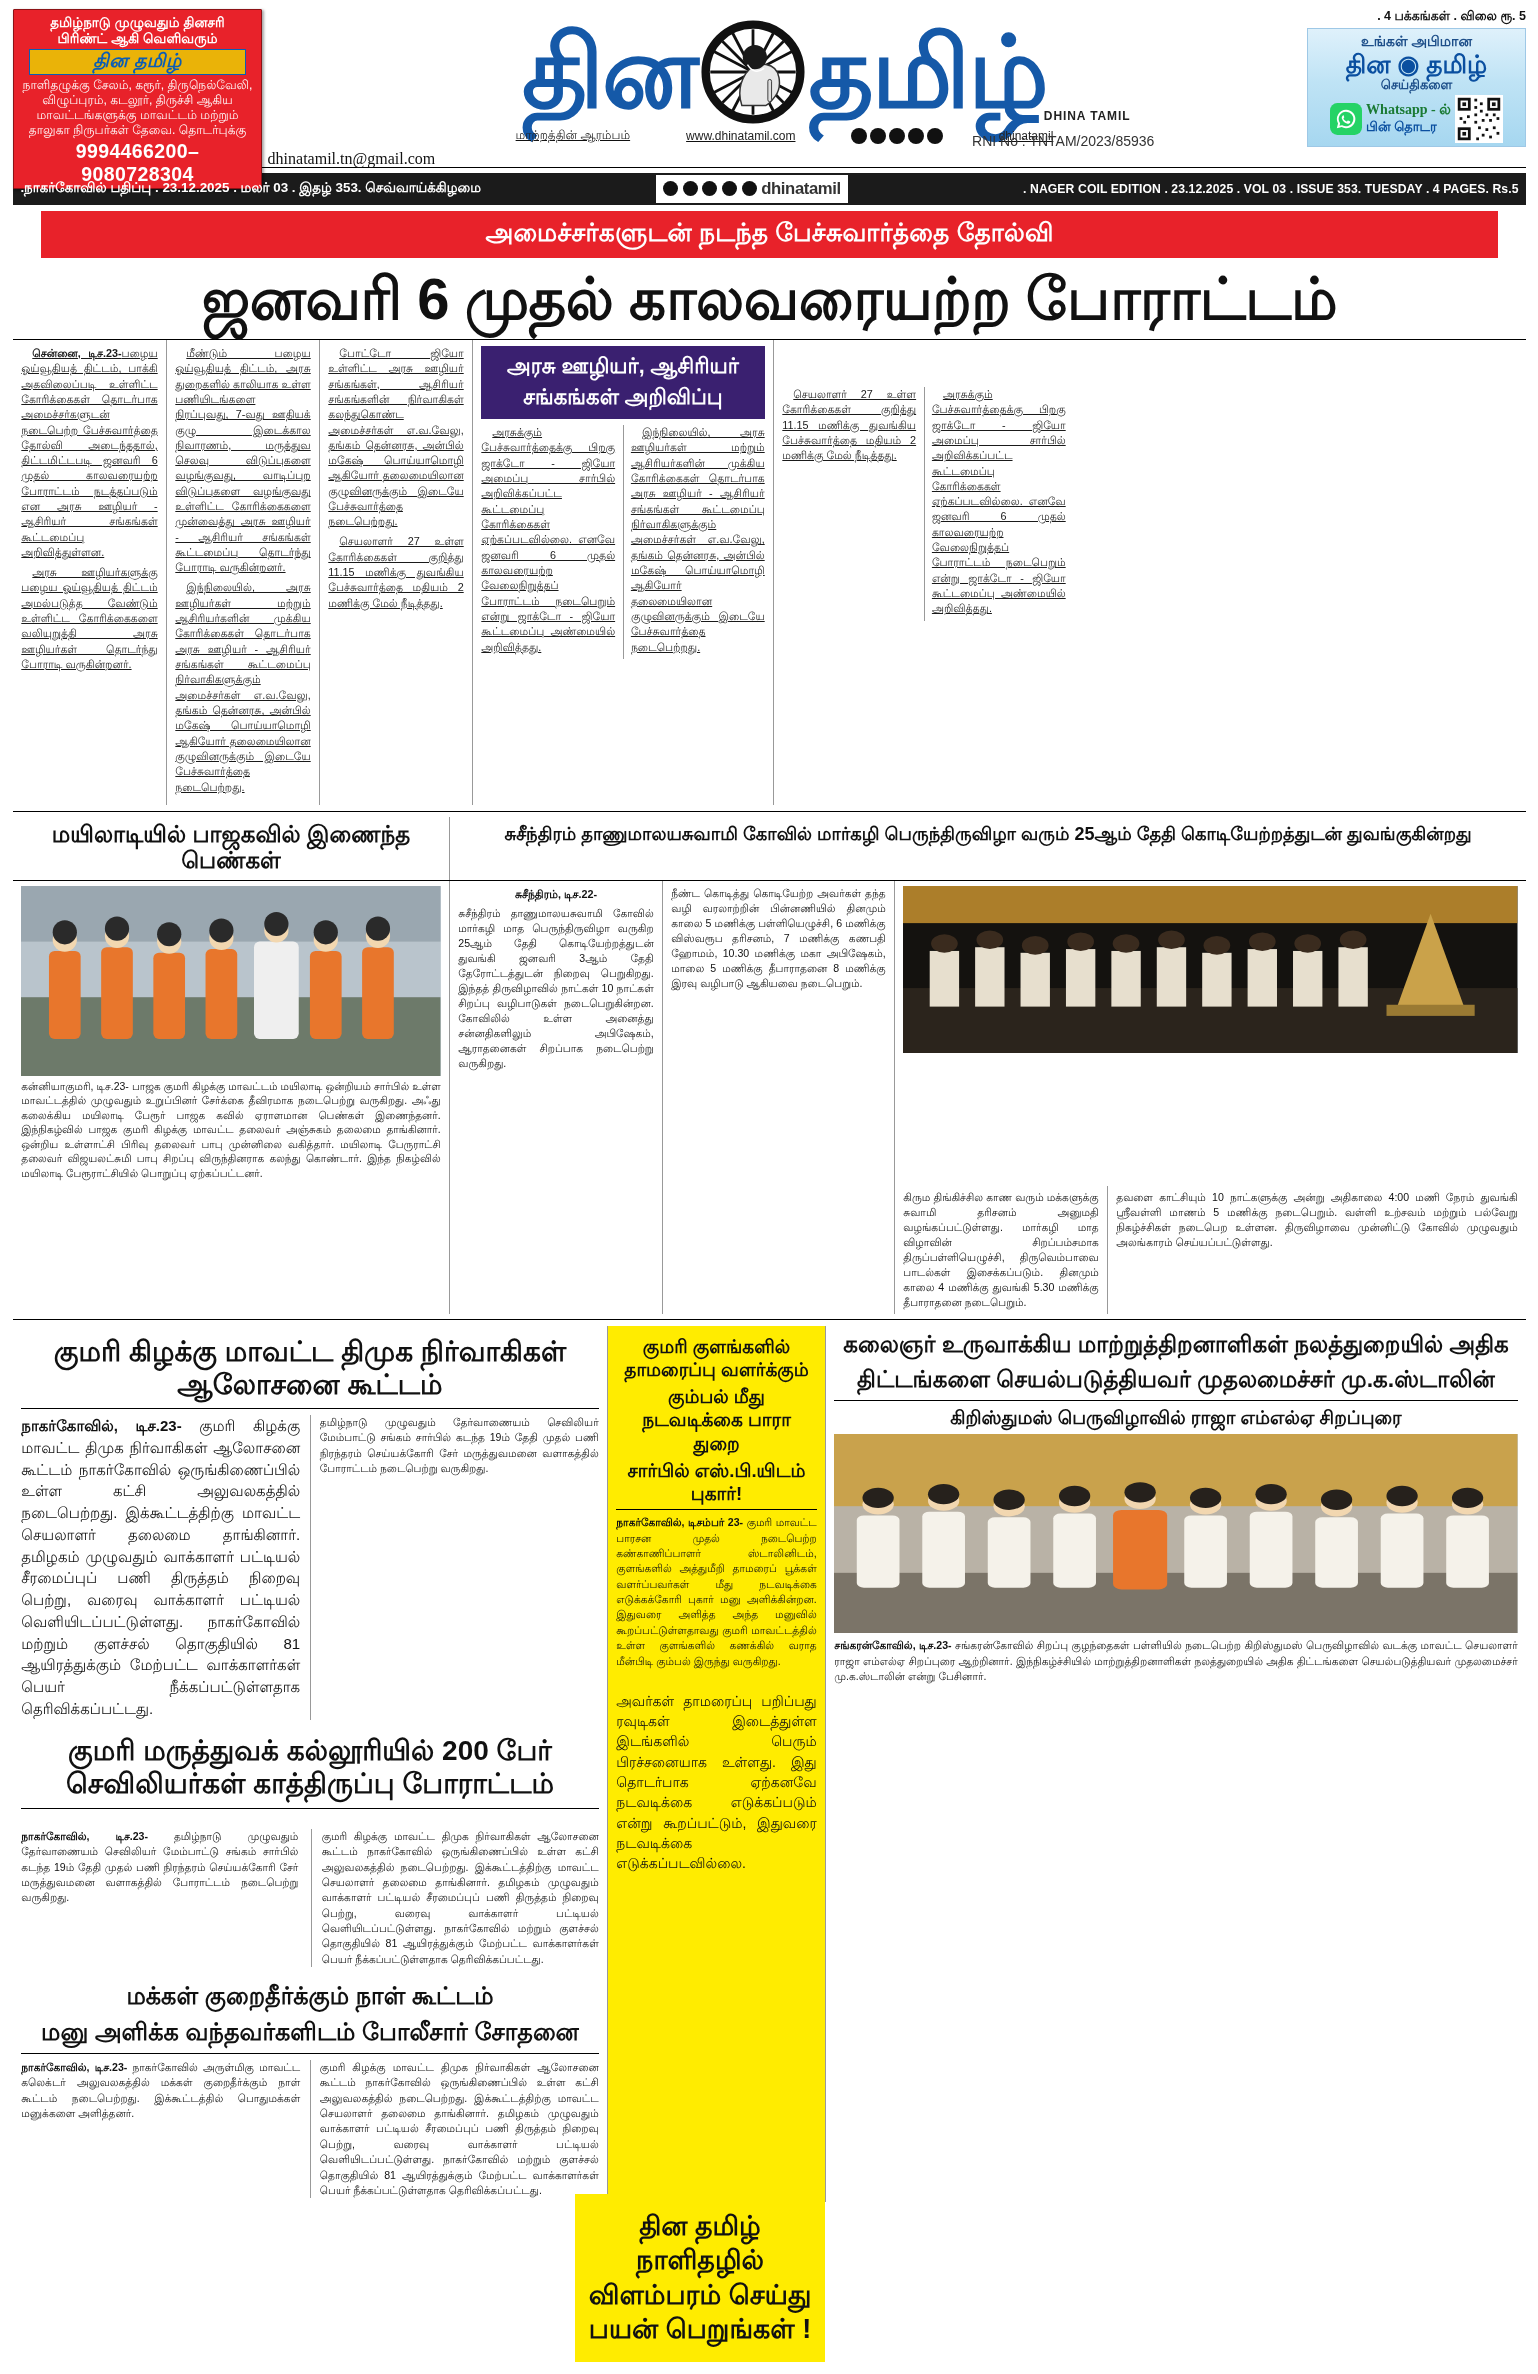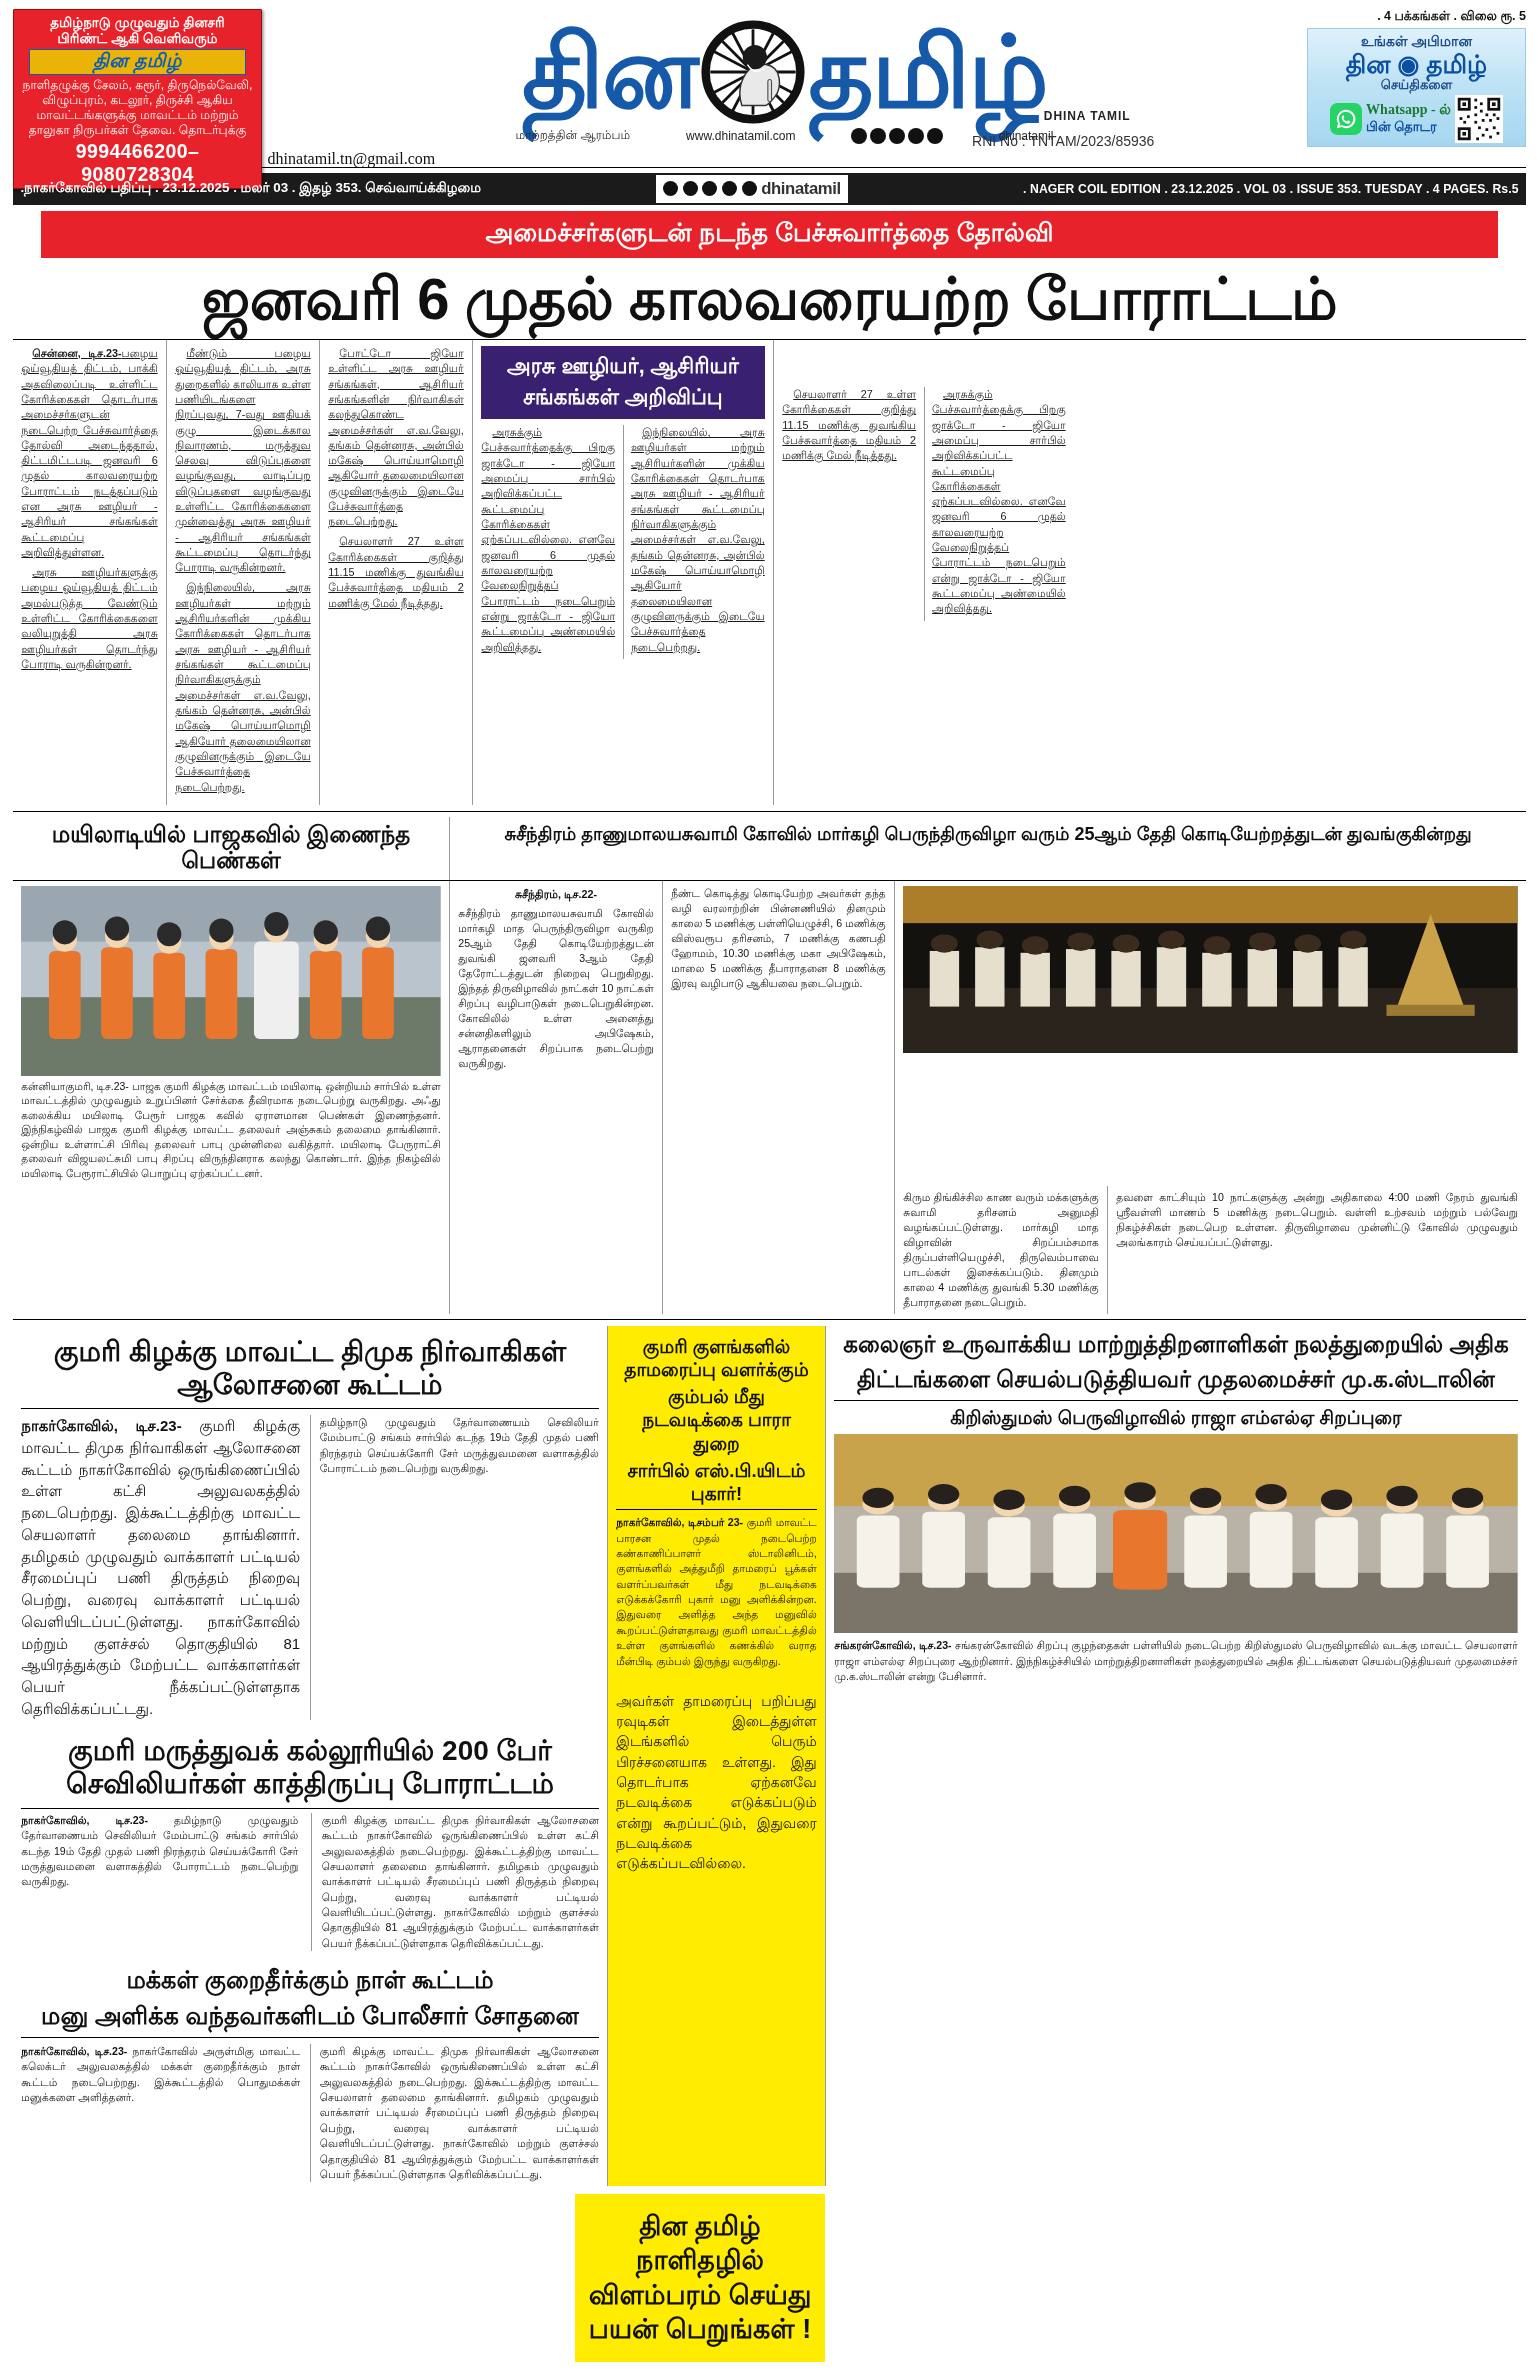--- a/index.html
+++ b/index.html
@@ -29,21 +29,21 @@
 
   .logo-zone { flex: 1; position: relative; display: flex; flex-direction: column; align-items: center; }
   .logo-row { display: flex; align-items: center; justify-content: center; gap: 3.7px; width: 100%; margin-top: 11px; }
   .logo-word {
     font-size: 100px; font-weight: 800; color: #1559a8; line-height: .94;
     letter-spacing: -1.9px; font-family: "Liberation Sans", sans-serif;
   }
   .logo-emblem { width: 104px; height: 104px; position: relative; flex: 0 0 auto; }
   .logo-dt { position: absolute; right: 171px; top: 100px; font-size: 12px; font-weight: 700; letter-spacing: 0.9px; color: #222; }
   .rni { position: absolute; right: 147px; top: 124px; font-size: 14px; color: #333; }
-  .bottomrow { display: flex; align-items: center; justify-content: center; gap: 56px; width: 100%; margin-top: 3.7px; }
+  .bottomrow { display: flex; align-items: center; justify-content: center; gap: 56px; width: 100%; margin-top: 3.7px; text-decoration: underline; }
   .bottomrow .tagline { font-size: 12px; color: #222; }
   .bottomrow .site { font-size: 12px; color: #222; }
   .mail-left { position: absolute; left: 0; top: 141px; font-size: 16px; font-family: "Liberation Serif", serif; color: #111; }
 
   .right-promo { width: 219px; }
   .price-line { text-align: right; font-size: 12.5px; font-weight: 700; margin-bottom: 2.8px; color: #111; }
   .wa-box {
     border: 1.9px solid #9ec8e6; height: 119px; position: relative; overflow: hidden;
     background: linear-gradient(180deg,#dff1fb 0%, #bfe3f5 45%, #a6d7f0 100%);
     text-align: center; padding-top: 3.7px;
@@ -423,21 +423,21 @@
             <span>குமரி கிழக்கு மாவட்ட திமுக நிர்வாகிகள் ஆலோசனை கூட்டம் நாகர்கோவில் ஒருங்கிணைப்பில் உள்ள கட்சி அலுவலகத்தில் நடைபெற்றது. இக்கூட்டத்திற்கு மாவட்ட செயலாளர் தலைமை தாங்கினார். தமிழகம் முழுவதும் வாக்காளர் பட்டியல் சீரமைப்புப் பணி திருத்தம் நிறைவு பெற்று, வரைவு வாக்காளர் பட்டியல் வெளியிடப்பட்டுள்ளது. நாகர்கோவில் மற்றும் குளச்சல் தொகுதியில் 81 ஆயிரத்துக்கும் மேற்பட்ட வாக்காளர்கள் பெயர் நீக்கப்பட்டுள்ளதாக தெரிவிக்கப்பட்டது.</span>
           </p>
         </div>
         <div style="flex:1;border-left:0.9px solid #999;padding-left:9.3px">
           <p style="font-size:10.6px;line-height:1.45;text-align:justify">தமிழ்நாடு முழுவதும் தேர்வாணையம் செவிலியர் மேம்பாட்டு சங்கம் சார்பில் கடந்த 19ம் தேதி முதல் பணி நிரந்தரம் செய்யக்கோரி சேர் மருத்துவமனை வளாகத்தில் போராட்டம் நடைபெற்று வருகிறது.</p>
         </div>
       </div>
 
       <div class="sechead-big" style="margin-top:9.3px">குமரி மருத்துவக் கல்லூரியில் 200 பேர் செவிலியர்கள் காத்திருப்பு போராட்டம்</div>
       <div class="rule"></div>
-      <div style="display:flex;gap:13px;margin-top:4px">
+      <div style="display:flex;gap:13px;margin-top:20px">
         <div style="flex:1">
           <p style="font-size:10.6px;line-height:1.45;text-align:justify">
             <span class="dateline">நாகர்கோவில், டிச.23-</span>
             <span>தமிழ்நாடு முழுவதும் தேர்வாணையம் செவிலியர் மேம்பாட்டு சங்கம் சார்பில் கடந்த 19ம் தேதி முதல் பணி நிரந்தரம் செய்யக்கோரி சேர் மருத்துவமனை வளாகத்தில் போராட்டம் நடைபெற்று வருகிறது.</span>
           </p>
         </div>
         <div style="flex:1;border-left:0.9px solid #999;padding-left:9.3px">
           <p style="font-size:10.6px;line-height:1.45;text-align:justify">குமரி கிழக்கு மாவட்ட திமுக நிர்வாகிகள் ஆலோசனை கூட்டம் நாகர்கோவில் ஒருங்கிணைப்பில் உள்ள கட்சி அலுவலகத்தில் நடைபெற்றது. இக்கூட்டத்திற்கு மாவட்ட செயலாளர் தலைமை தாங்கினார். தமிழகம் முழுவதும் வாக்காளர் பட்டியல் சீரமைப்புப் பணி திருத்தம் நிறைவு பெற்று, வரைவு வாக்காளர் பட்டியல் வெளியிடப்பட்டுள்ளது. நாகர்கோவில் மற்றும் குளச்சல் தொகுதியில் 81 ஆயிரத்துக்கும் மேற்பட்ட வாக்காளர்கள் பெயர் நீக்கப்பட்டுள்ளதாக தெரிவிக்கப்பட்டது.</p>
         </div>
       </div>

